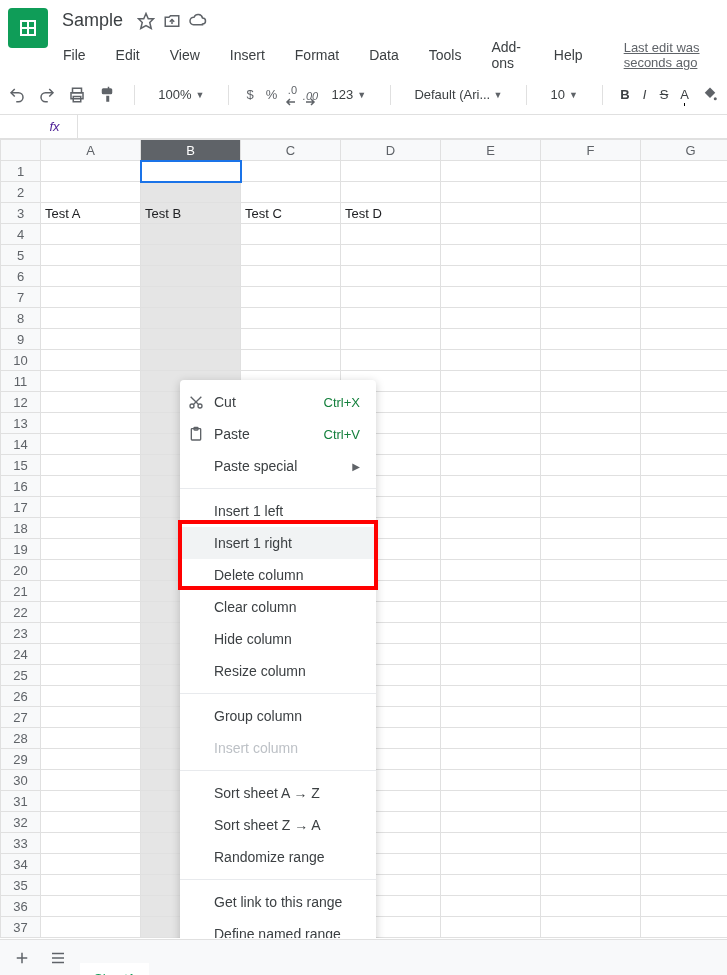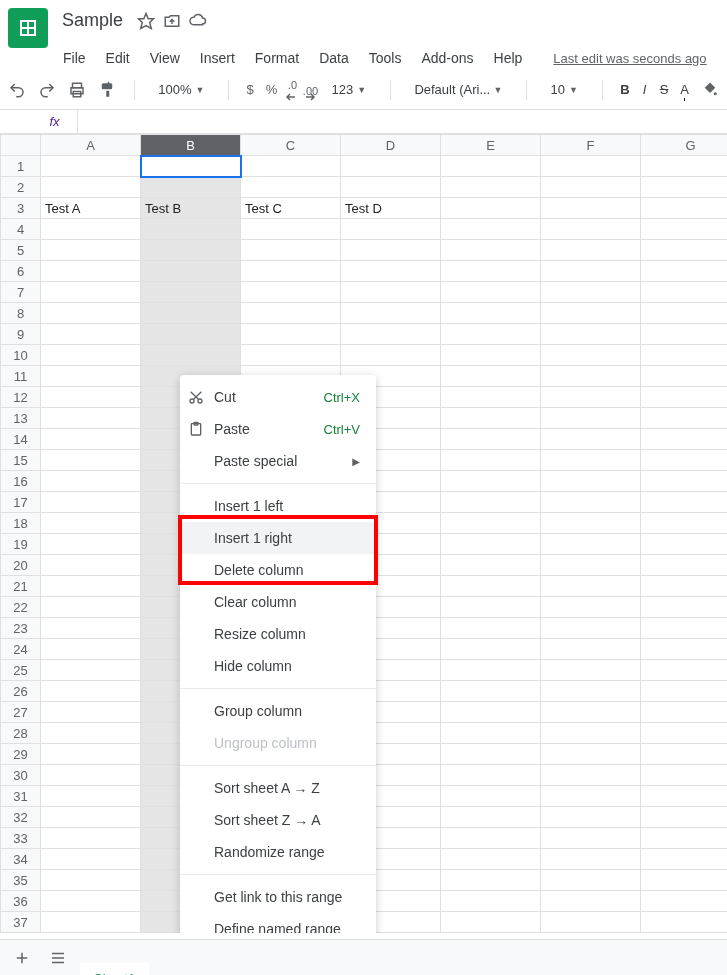--- a/index.html
+++ b/index.html
@@ -16,21 +16,21 @@
   .titlebar { display: flex; align-items: flex-start; padding: 8px 8px 0 8px; }
   .doc-icon {
     width: 40px; height: 40px; background:#0f9d58; border-radius:4px;
     display:flex; align-items:center; justify-content:center; margin-right:8px; flex-shrink:0;
   }
   .doc-icon svg { width:24px; height:24px; }
   .title-col { flex:1; }
   .title-row { display:flex; align-items:center; gap:8px; }
   .doc-title { font-size:18px; color:#3c4043; padding:2px 6px; }
   .title-icon { color:#5f6368; cursor:pointer; display:inline-flex; }
-  .menubar { display:flex; gap:6px; margin-top:13px; align-items:center; }
+  .menubar { display:flex; gap:16px; margin-top:2px; align-items:center; }
   .menu-item { padding:4px 7px; font-size:14px; color:#3c4043; cursor:pointer; border-radius:3px; }
   .last-edit { margin-left:18px; font-size:13px; color:#5f6368; text-decoration:underline; cursor:pointer; }
   
   .toolbar {
     display:flex; align-items:center; padding:4px 8px; border-bottom:1px solid #e0e0e0;
     gap:12px; height:40px;
   }
   .tb-btn { width:28px; height:28px; display:flex; align-items:center; justify-content:center; color:#5f6368; cursor:pointer; border-radius:3px; }
   .tb-sep { width:1px; height:20px; background:#e0e0e0; margin:0 6px; }
   .tb-combo { display:flex; align-items:center; padding:0 6px; height:28px; color:#3c4043; cursor:pointer; font-size:13px; gap:4px; }
@@ -164,21 +164,21 @@
   <div class="tb-sep"></div>
   <div class="tb-btn">$</div>
   <div class="tb-btn">%</div>
   <div class="tb-btn" style="font-size:11px;position:relative;">
       <span style="position:absolute;top:3px;">.0</span>
       <svg style="position:absolute;bottom:3px;" width="14" height="8" viewBox="0 0 14 8">
         <path d="M10 4H2M5 1L2 4l3 3" stroke="#5f6368" stroke-width="1.5" fill="none"></path>
       </svg>
     </div>
   <div class="tb-btn" style="font-size:11px;position:relative;">
-      <span style="position:absolute;top:9px;">.00</span>
+      <span style="position:absolute;top:9px;font-style:italic;">.00</span>
       <svg style="position:absolute;bottom:3px;" width="14" height="8" viewBox="0 0 14 8">
         <path d="M2 4h8M7 1l3 3-3 3" stroke="#5f6368" stroke-width="1.5" fill="none"></path>
       </svg>
     </div>
   <div class="tb-combo">
       <span>123</span>
       <span class="caret">▼</span>
     </div>
   <div class="tb-sep"></div>
   <div class="tb-combo" style="width:100px;">
@@ -645,34 +645,34 @@
     <div class="ctx-item">
         <span class="ctx-icon"></span>
         <span class="ctx-label">Delete column</span>
       </div>
     <div class="ctx-item">
         <span class="ctx-icon"></span>
         <span class="ctx-label">Clear column</span>
       </div>
     <div class="ctx-item">
         <span class="ctx-icon"></span>
+        <span class="ctx-label">Hide column</span>
+      </div>
+    <div class="ctx-item">
+        <span class="ctx-icon"></span>
         <span class="ctx-label">Resize column</span>
       </div>
-    <div class="ctx-item">
-        <span class="ctx-icon"></span>
-        <span class="ctx-label">Hide column</span>
-      </div>
     <div class="ctx-sep"></div>
     <div class="ctx-item">
         <span class="ctx-icon"></span>
         <span class="ctx-label">Group column</span>
       </div>
     <div class="ctx-item ctx-disabled">
         <span class="ctx-icon"></span>
-        <span class="ctx-label">Ungroup column</span>
+        <span class="ctx-label">Insert column</span>
       </div>
     <div class="ctx-sep"></div>
     <div class="ctx-item">
         <span class="ctx-icon"></span>
         <span class="ctx-label">Sort sheet A → Z</span>
       </div>
     <div class="ctx-item">
         <span class="ctx-icon"></span>
         <span class="ctx-label">Sort sheet Z → A</span>
       </div>

